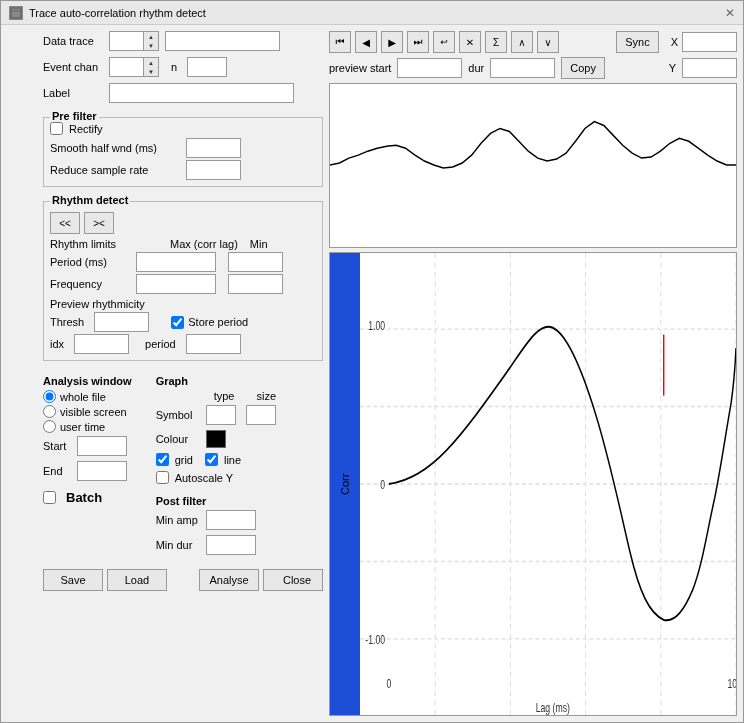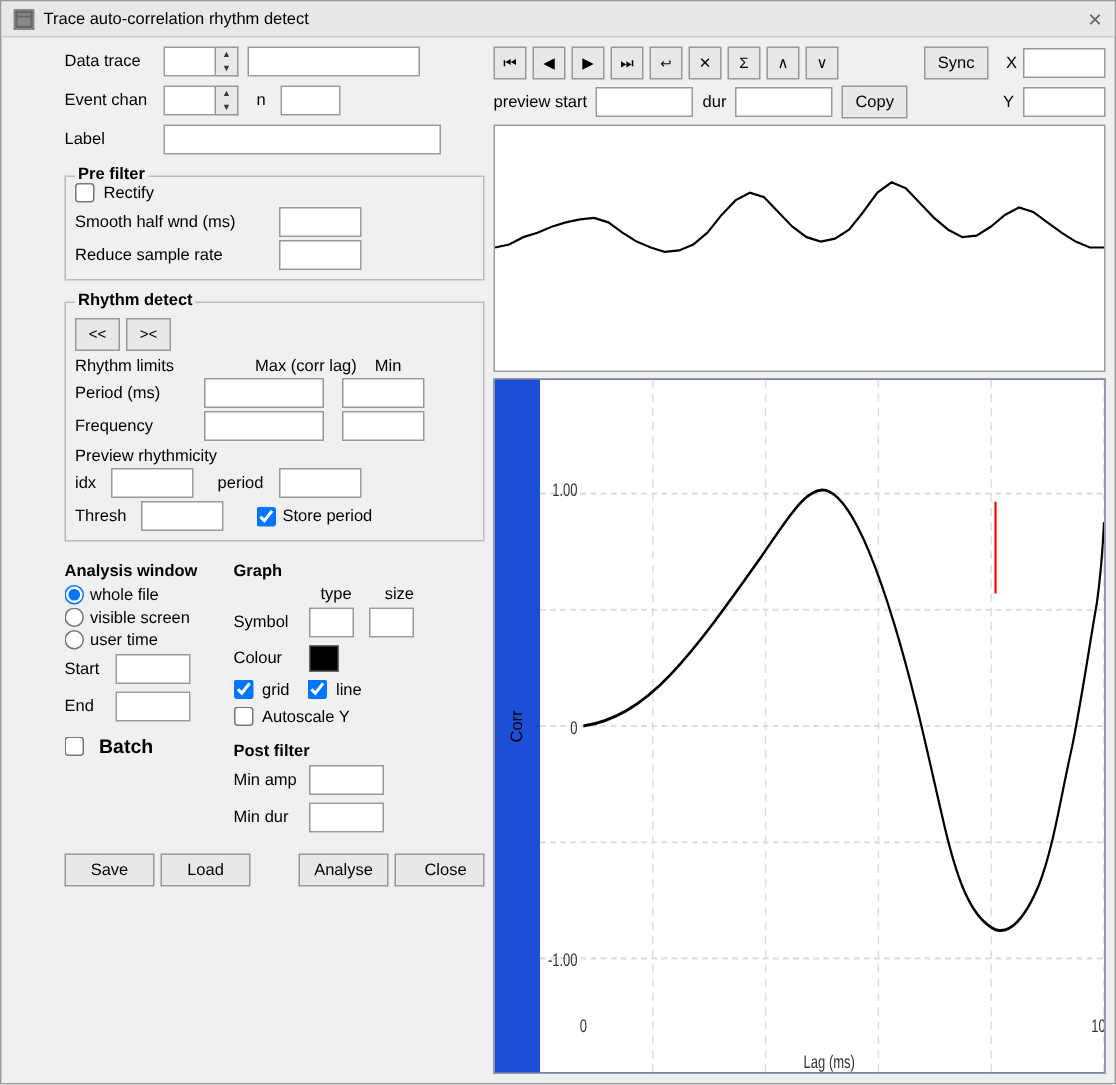--- a/index.html
+++ b/index.html
@@ -305,33 +305,33 @@
           <input type="text" style="width: 80px;">
           <input type="text" style="width: 55px; margin-left: 6px;">
         </div>
 
 
         <div class="field-row" style="margin-top:4px;">
           <span>Preview rhythmicity</span>
         </div>
 
         <div class="field-row">
-          <span>idx</span>
-          <input type="text" style="width: 55px; margin-left: 4px;">
-          <span style="margin-left:10px;">period</span>
-          <input type="text" style="width: 55px; margin-left: 4px;">
-        </div>
-
-        <div class="field-row">
           <span>Thresh</span>
           <input type="text" style="width: 55px; margin-left: 4px;">
           <div style="margin-left:16px; display:flex; align-items:center; gap:4px;">
             <input type="checkbox" checked="" style="">
             <span>Store period</span>
           </div>
+        </div>
+
+        <div class="field-row">
+          <span>idx</span>
+          <input type="text" style="width: 55px; margin-left: 4px;">
+          <span style="margin-left:10px;">period</span>
+          <input type="text" style="width: 55px; margin-left: 4px;">
         </div>
       </div>
 
       <div class="two-col" style="margin-top:8px; align-items:flex-start;">
         <div class="col">
           <span class="section-label">Analysis window</span>
           <div class="radio-group">
             <div class="radio-row">
               <input type="radio" name="analysis" checked="" style="">
               <span>whole file</span>

